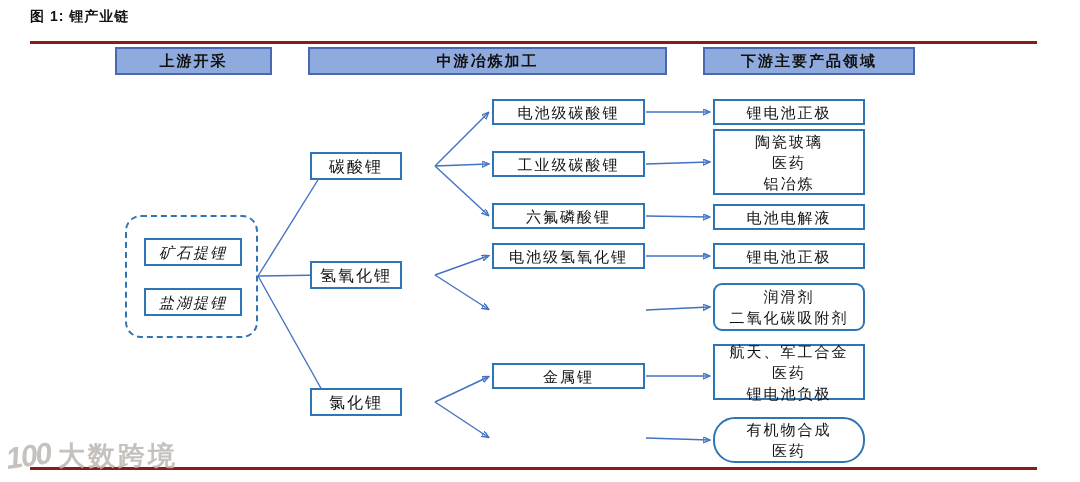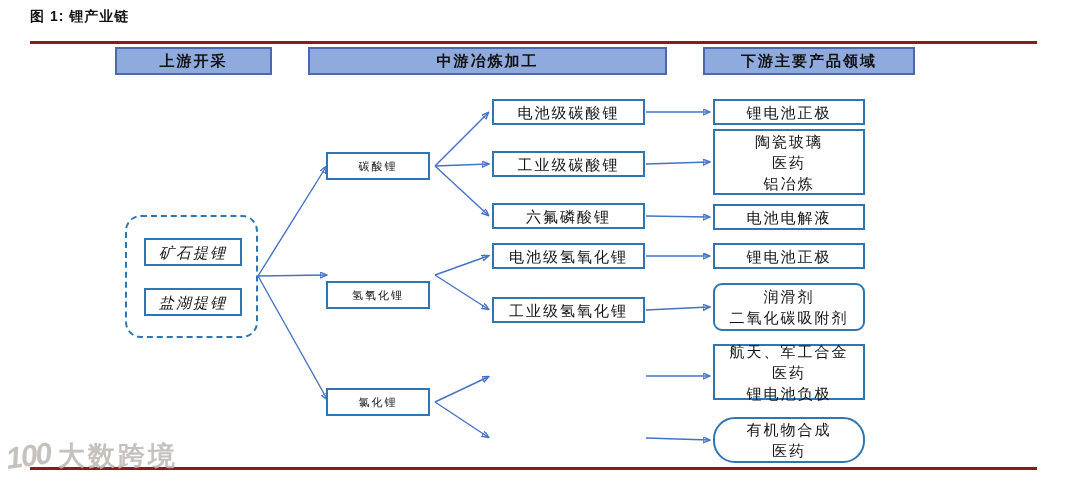--- a/index.html
+++ b/index.html
@@ -34,23 +34,23 @@
   .node{
     position:absolute;background:#ffffff;border:2px solid #2e75b6;
     display:flex;align-items:center;justify-content:center;
     font-size:15px;color:#111;box-sizing:border-box;text-align:center;
     letter-spacing:2px;white-space:pre-line;line-height:21px;
   }
   .src{left:17px;width:98px;height:28px;font-style:italic;}
   #src-0{top:21px;}
   #src-1{top:71px;}
 
-  .mid{left:326px;width:104px;height:28px;font-size:11px;}
+  .mid{left:310px;width:92px;height:28px;font-size:16px;}
   #mid-0{top:152px;}
-  #mid-1{top:261px;margin-top:20px;}
+  #mid-1{top:261px;}
   #mid-2{top:388px;}
 
   .prod{left:492px;width:153px;height:26px;}
   #prod-0{top:99px;}
   #prod-1{top:151px;}
   #prod-2{top:203px;}
   #prod-3{top:243px;text-align:right;}
   #prod-4{top:297px;}
   #prod-5{top:363px;}
   #prod-6{top:425px;}
@@ -123,21 +123,21 @@
   </div>
 
   <div class="node mid" id="mid-0">碳酸锂</div>
   <div class="node mid" id="mid-1">氢氧化锂</div>
   <div class="node mid" id="mid-2">氯化锂</div>
 
   <div class="node prod" id="prod-0">电池级碳酸锂</div>
   <div class="node prod" id="prod-1">工业级碳酸锂</div>
   <div class="node prod" id="prod-2">六氟磷酸锂</div>
   <div class="node prod" id="prod-3">电池级氢氧化锂</div>
-  <div class="node prod" id="prod-4">工业级氢氧化锂</div>
+  <div class="node prod" id="prod-5">金属锂</div>
 
   <div class="node app" id="app-0">锂电池正极</div>
   <div class="node app" id="app-1">陶瓷玻璃
 医药
 铝冶炼</div>
   <div class="node app" id="app-2">电池电解液</div>
   <div class="node app" id="app-3">锂电池正极</div>
   <div class="node app" id="app-4">润滑剂
 二氧化碳吸附剂</div>
   <div class="node app" id="app-5">航天、军工合金

